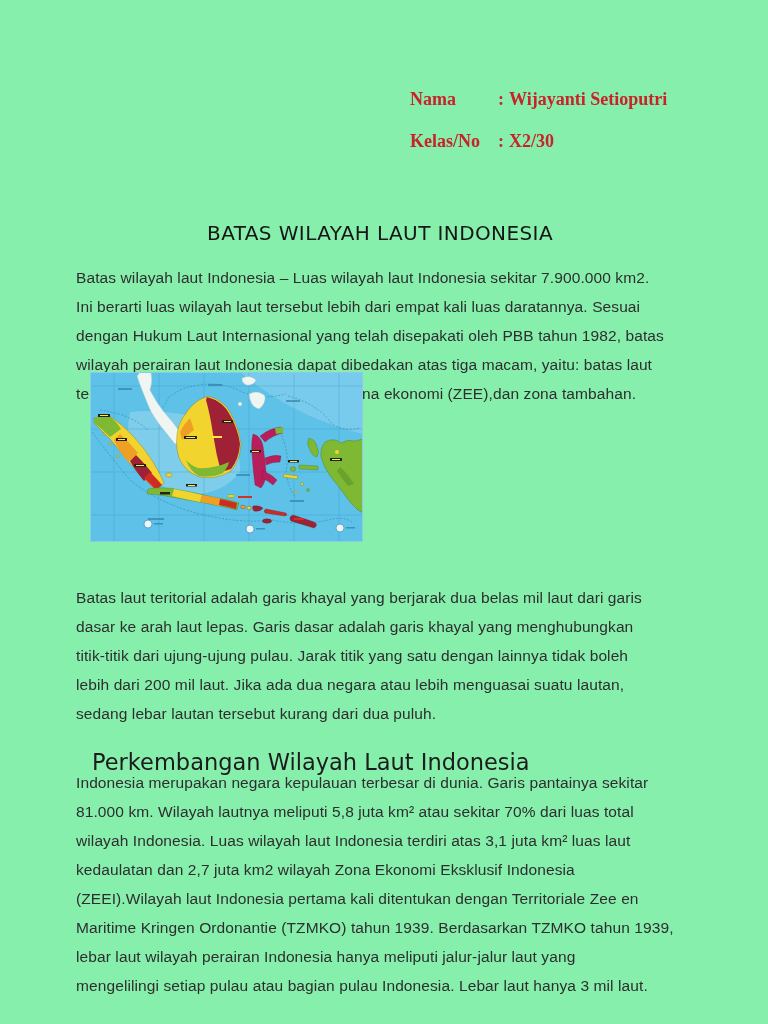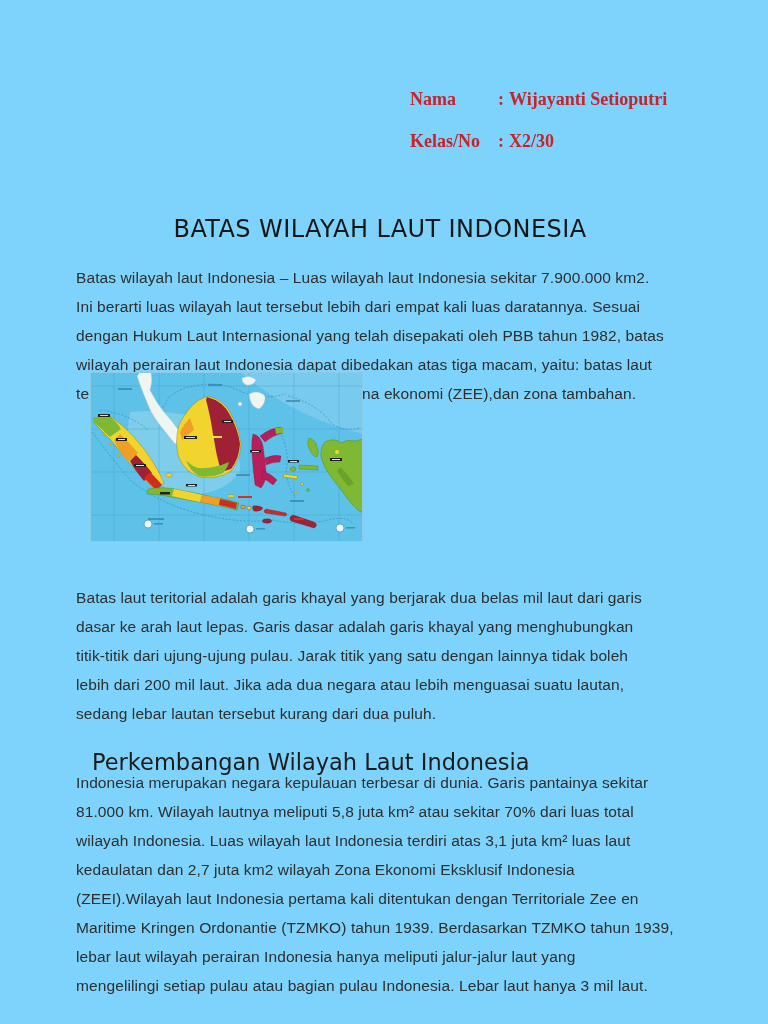--- a/index.html
+++ b/index.html
@@ -1,31 +1,31 @@
 <!DOCTYPE html>
 <html><head>
 <meta charset="utf-8">
 <style>
   * { margin:0; padding:0; box-sizing:border-box; }
   html,body { width:768px; height:1024px; background:#ffffff; }
   body { font-family:"Liberation Sans", sans-serif; }
-  .page { position:relative; width:768px; height:1024px; background:#7dd3fc; overflow:hidden; }
+  .page { position:relative; width:768px; height:1024px; background:#86efac; overflow:hidden; }
 
   .student-info {
     position:absolute; left:410px; top:89px;
     font-family:"Liberation Serif", serif; font-weight:bold; font-size:18px;
     line-height:21px;
   }
   .info-row { margin-bottom:21px; white-space:nowrap; }
   .info-label { display:inline-block; width:88px; }
   .info-sep { display:inline-block; margin-right:5px; }
 
   .doc-title {
-    position:absolute; top:215px; left:0; width:760px; text-align:center;
-    font-family:"DejaVu Sans", sans-serif; font-size:24px; font-weight:400;
+    position:absolute; top:221px; left:0; width:760px; text-align:center;
+    font-family:"DejaVu Sans", sans-serif; font-size:20px; font-weight:400;
     color:#161616; letter-spacing:0.4px;
   }
 
   .body-text {
     position:absolute; left:76px; width:606px;
     font-size:15.5px; line-height:29px; color:#2e2e2e;
     white-space:pre-line; letter-spacing:0.1px;
   }
   .p-intro { top:263px; }
   .p-territorial { top:583px; }

